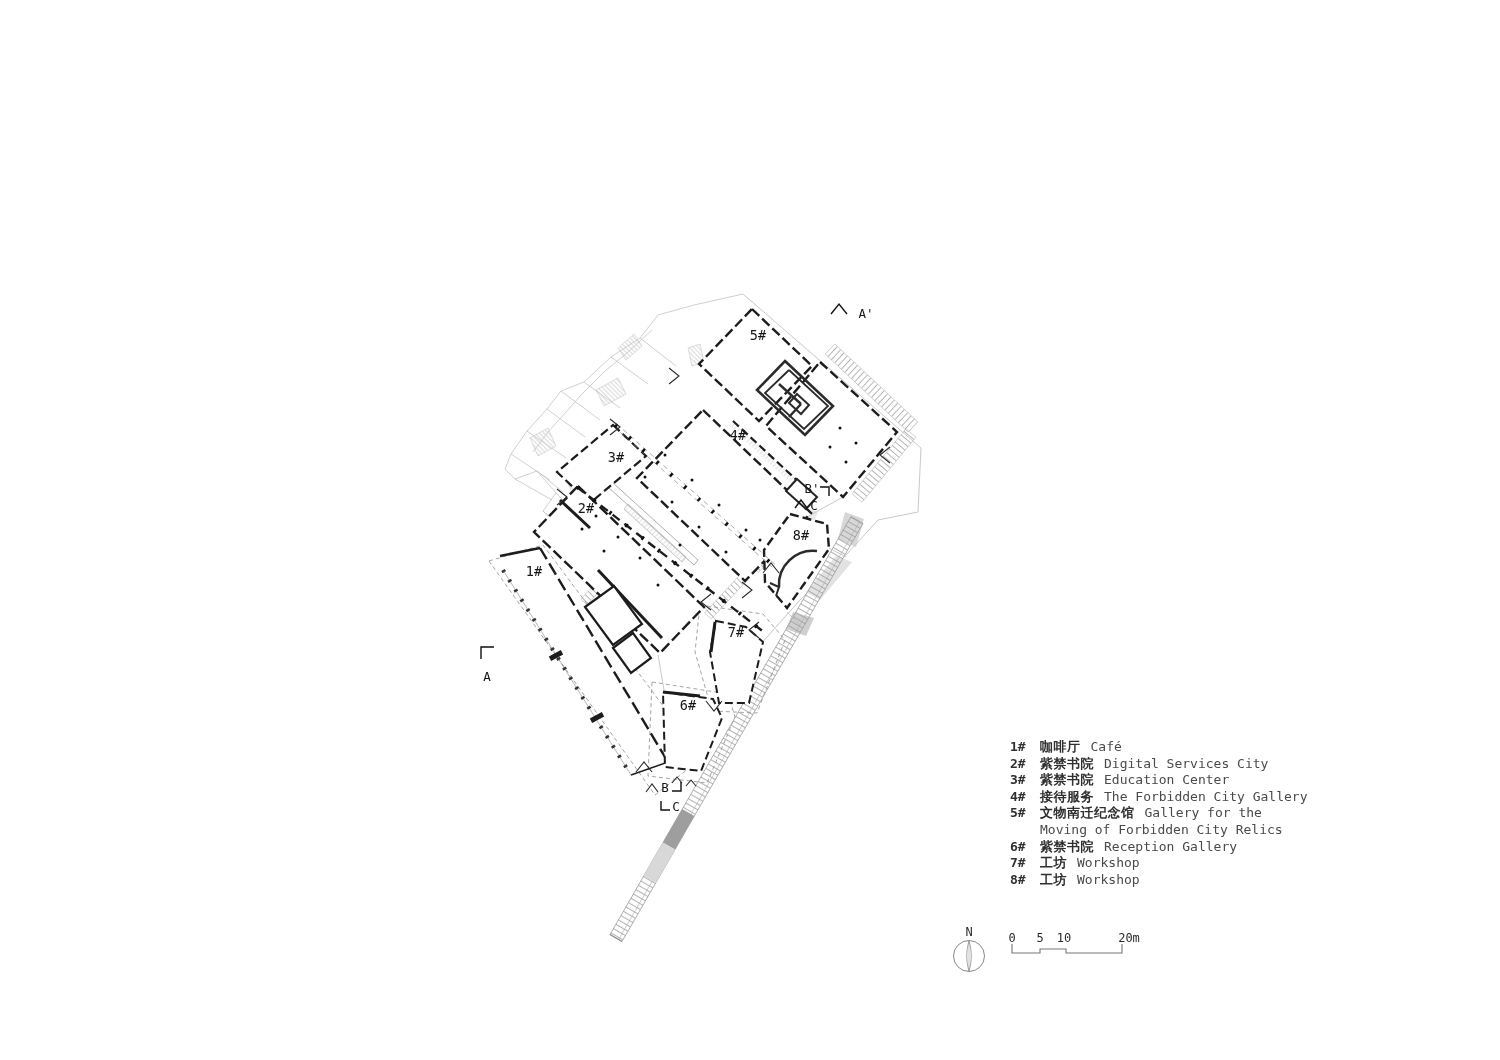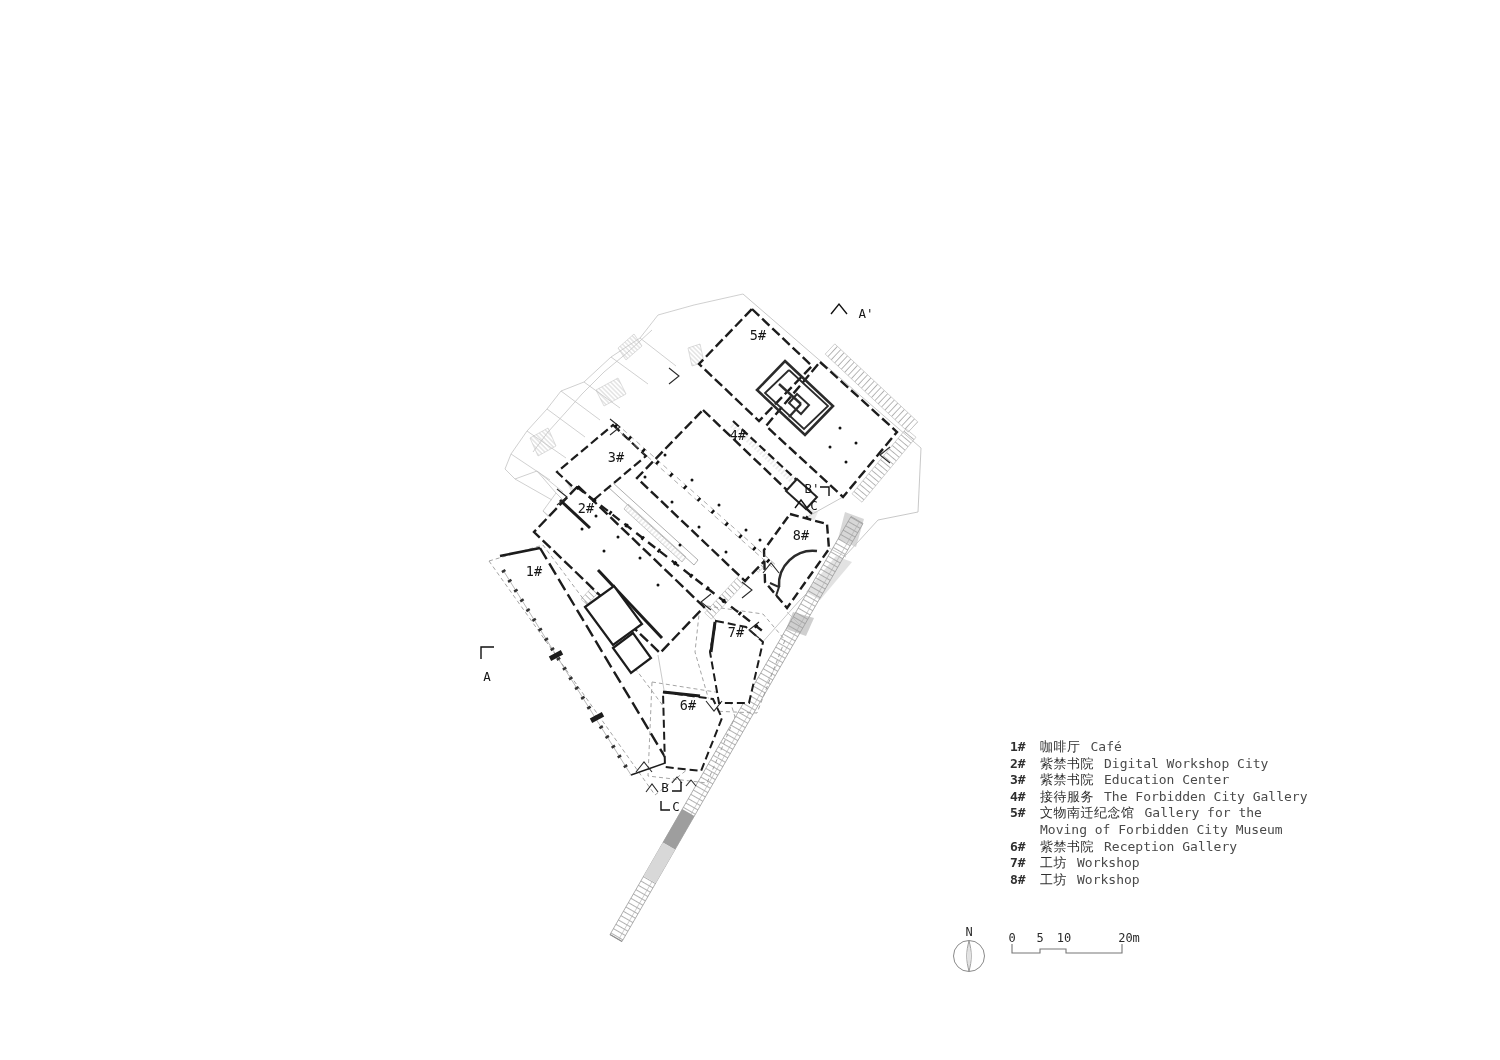--- a/index.html
+++ b/index.html
@@ -7,21 +7,21 @@
           font-family:"DejaVu Sans Mono","Liberation Mono",monospace;}
   svg.plan{position:absolute;left:0;top:0;}
   svg text{font-family:"DejaVu Sans Mono","Liberation Mono",monospace;fill:#161616;}
   .bldg-label{font-size:13.5px;}
   .marker-label{font-size:12.5px;}
   .tiny-label{font-size:12px;fill:#2a2a2a;}
   .legend{position:absolute;left:1010px;top:739px;font-size:13px;line-height:16.6px;
           color:#2f2f2f;white-space:nowrap;}
   .legend .row{height:16.6px;}
   .legend .num{display:inline-block;width:30px;font-weight:600;}
-  .legend .zh{font-weight:400;margin-right:10px;letter-spacing:0.5px;}
+  .legend .zh{font-weight:700;margin-right:10px;letter-spacing:0.5px;}
   .legend .zh:empty{margin-right:0;}
   .legend .en{color:#4a4a4a;text-align:right;}
 </style>
 </head>
 <body>
 
 <div class="canvas">
 
 <svg class="plan" width="1500" height="1060" viewBox="0 0 1500 1060">
   <defs>
@@ -262,23 +262,23 @@
     <path d="M1012,944 V953 H1040 V949 H1066 V953 H1122 V944" fill="none" stroke="#767676" stroke-width="1.1"></path>
     <text x="1012" y="942" text-anchor="middle" class="tiny-label">0</text>
     <text x="1040" y="942" text-anchor="middle" class="tiny-label">5</text>
     <text x="1064" y="942" text-anchor="middle" class="tiny-label">10</text>
     <text x="1129" y="942" text-anchor="middle" class="tiny-label">20m</text>
   </g>
 </svg>
 
 <div class="legend">
   <div class="row"><span class="num">1#</span><span class="zh">咖啡厅</span><span class="en">Café</span></div>
-  <div class="row"><span class="num">2#</span><span class="zh">紫禁书院</span><span class="en">Digital Workshop City</span></div>
+  <div class="row"><span class="num">2#</span><span class="zh">紫禁书院</span><span class="en">Digital Services City</span></div>
   <div class="row"><span class="num">3#</span><span class="zh">紫禁书院</span><span class="en">Education Center</span></div>
   <div class="row"><span class="num">4#</span><span class="zh">接待服务</span><span class="en">The Forbidden City Gallery</span></div>
   <div class="row"><span class="num">5#</span><span class="zh">文物南迁纪念馆</span><span class="en">Gallery for the</span></div>
-  <div class="row"><span class="num"></span><span class="zh"></span><span class="en">Moving of Forbidden City Museum</span></div>
+  <div class="row"><span class="num"></span><span class="zh"></span><span class="en">Moving of Forbidden City Relics</span></div>
   <div class="row"><span class="num">6#</span><span class="zh">紫禁书院</span><span class="en">Reception Gallery</span></div>
   <div class="row"><span class="num">7#</span><span class="zh">工坊</span><span class="en">Workshop</span></div>
   <div class="row"><span class="num">8#</span><span class="zh">工坊</span><span class="en">Workshop</span></div>
 </div>
 
 </div>
 
 </body></html>

